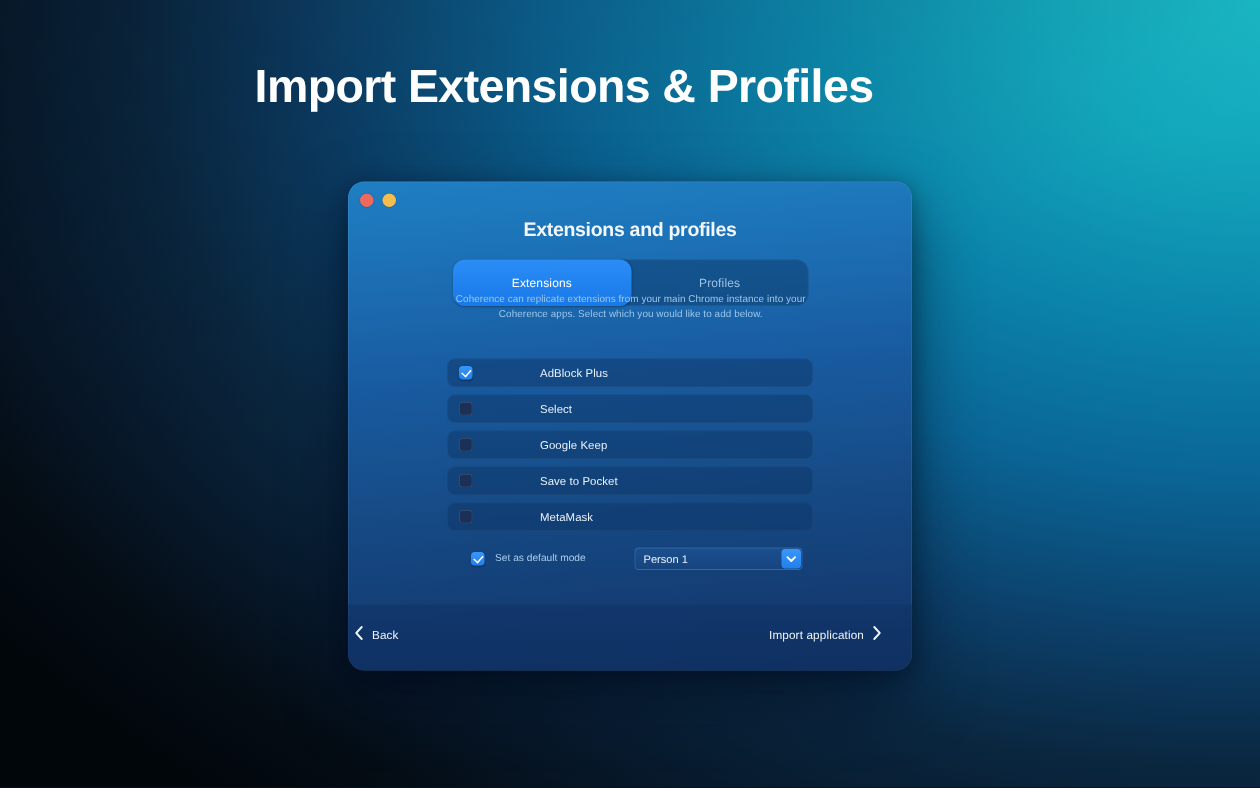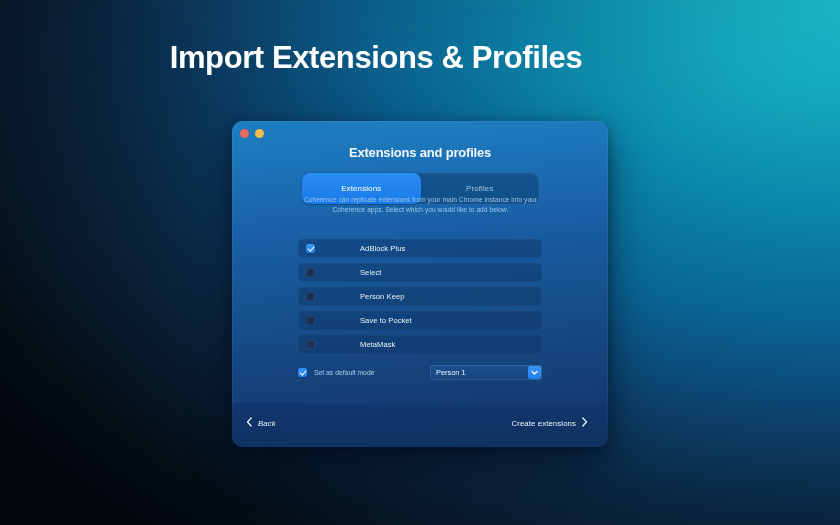--- a/index.html
+++ b/index.html
@@ -205,22 +205,22 @@
     margin-left: 8px;
     color: #e8f2fa;
     font-size: 7.6px;
     letter-spacing: 0.05px;
   }
 
   
   .default-row {
     position: absolute;
     top: 244px;
-    left: 66px;
-    width: 244px;
+    left: 82px;
+    width: 221px;
     height: 15px;
     display: flex;
     align-items: center;
   }
   .default-label {
     margin-left: 7px;
     color: #a9cdea;
     font-size: 6.8px;
   }
   .profile-select {
@@ -266,21 +266,21 @@
   .foot-btn {
     position: absolute;
     top: 14px;
     display: flex;
     align-items: center;
     gap: 5px;
     color: #eef5fb;
     font-size: 7.8px;
     letter-spacing: 0.1px;
   }
-  .foot-btn.back { left: 14px; font-style: italic; }
+  .foot-btn.back { left: 4px; }
   .foot-btn.next { right: 20px; }
   .chev { display: block; }
 
   
   [data-interactable="true"] { cursor: default; }
 </style>
 </head>
 <body>
 
 <div id="stage" data-interactable="false">
@@ -310,21 +310,21 @@
         <span class="ext-label" data-interactable="false">AdBlock Plus</span>
       </div>
 
       <div class="ext-row" data-interactable="true">
         <span class="cb off" data-interactable="true"></span>
         <span class="ext-label" data-interactable="false">Select</span>
       </div>
 
       <div class="ext-row" data-interactable="true">
         <span class="cb off" data-interactable="true"></span>
-        <span class="ext-label" data-interactable="false">Person Keep</span>
+        <span class="ext-label" data-interactable="false">Google Keep</span>
       </div>
 
       <div class="ext-row" data-interactable="true">
         <span class="cb off" data-interactable="true"></span>
         <span class="ext-label" data-interactable="false">Save to Pocket</span>
       </div>
 
       <div class="ext-row" data-interactable="true">
         <span class="cb off" data-interactable="true"></span>
         <span class="ext-label" data-interactable="false">MetaMask</span>
@@ -351,21 +351,21 @@
       <div class="foot-btn back" data-interactable="true">
         <span class="chev" data-interactable="false">
           <svg width="7" height="10" viewBox="0 0 8 12" aria-hidden="true">
             <path d="M6 1.2 L1.6 6 L6 10.8" fill="none" stroke="#eef5fb" stroke-width="1.5" stroke-linecap="round" stroke-linejoin="round"></path>
           </svg>
         </span>
         <span data-interactable="false">Back</span>
       </div>
 
       <div class="foot-btn next" data-interactable="true">
-        <span data-interactable="false">Create extensions</span>
+        <span data-interactable="false">Import application</span>
         <span class="chev" data-interactable="false">
           <svg width="7" height="10" viewBox="0 0 8 12" aria-hidden="true">
             <path d="M2 1.2 L6.4 6 L2 10.8" fill="none" stroke="#eef5fb" stroke-width="1.5" stroke-linecap="round" stroke-linejoin="round"></path>
           </svg>
         </span>
       </div>
 
     </div>
 
   </div>

